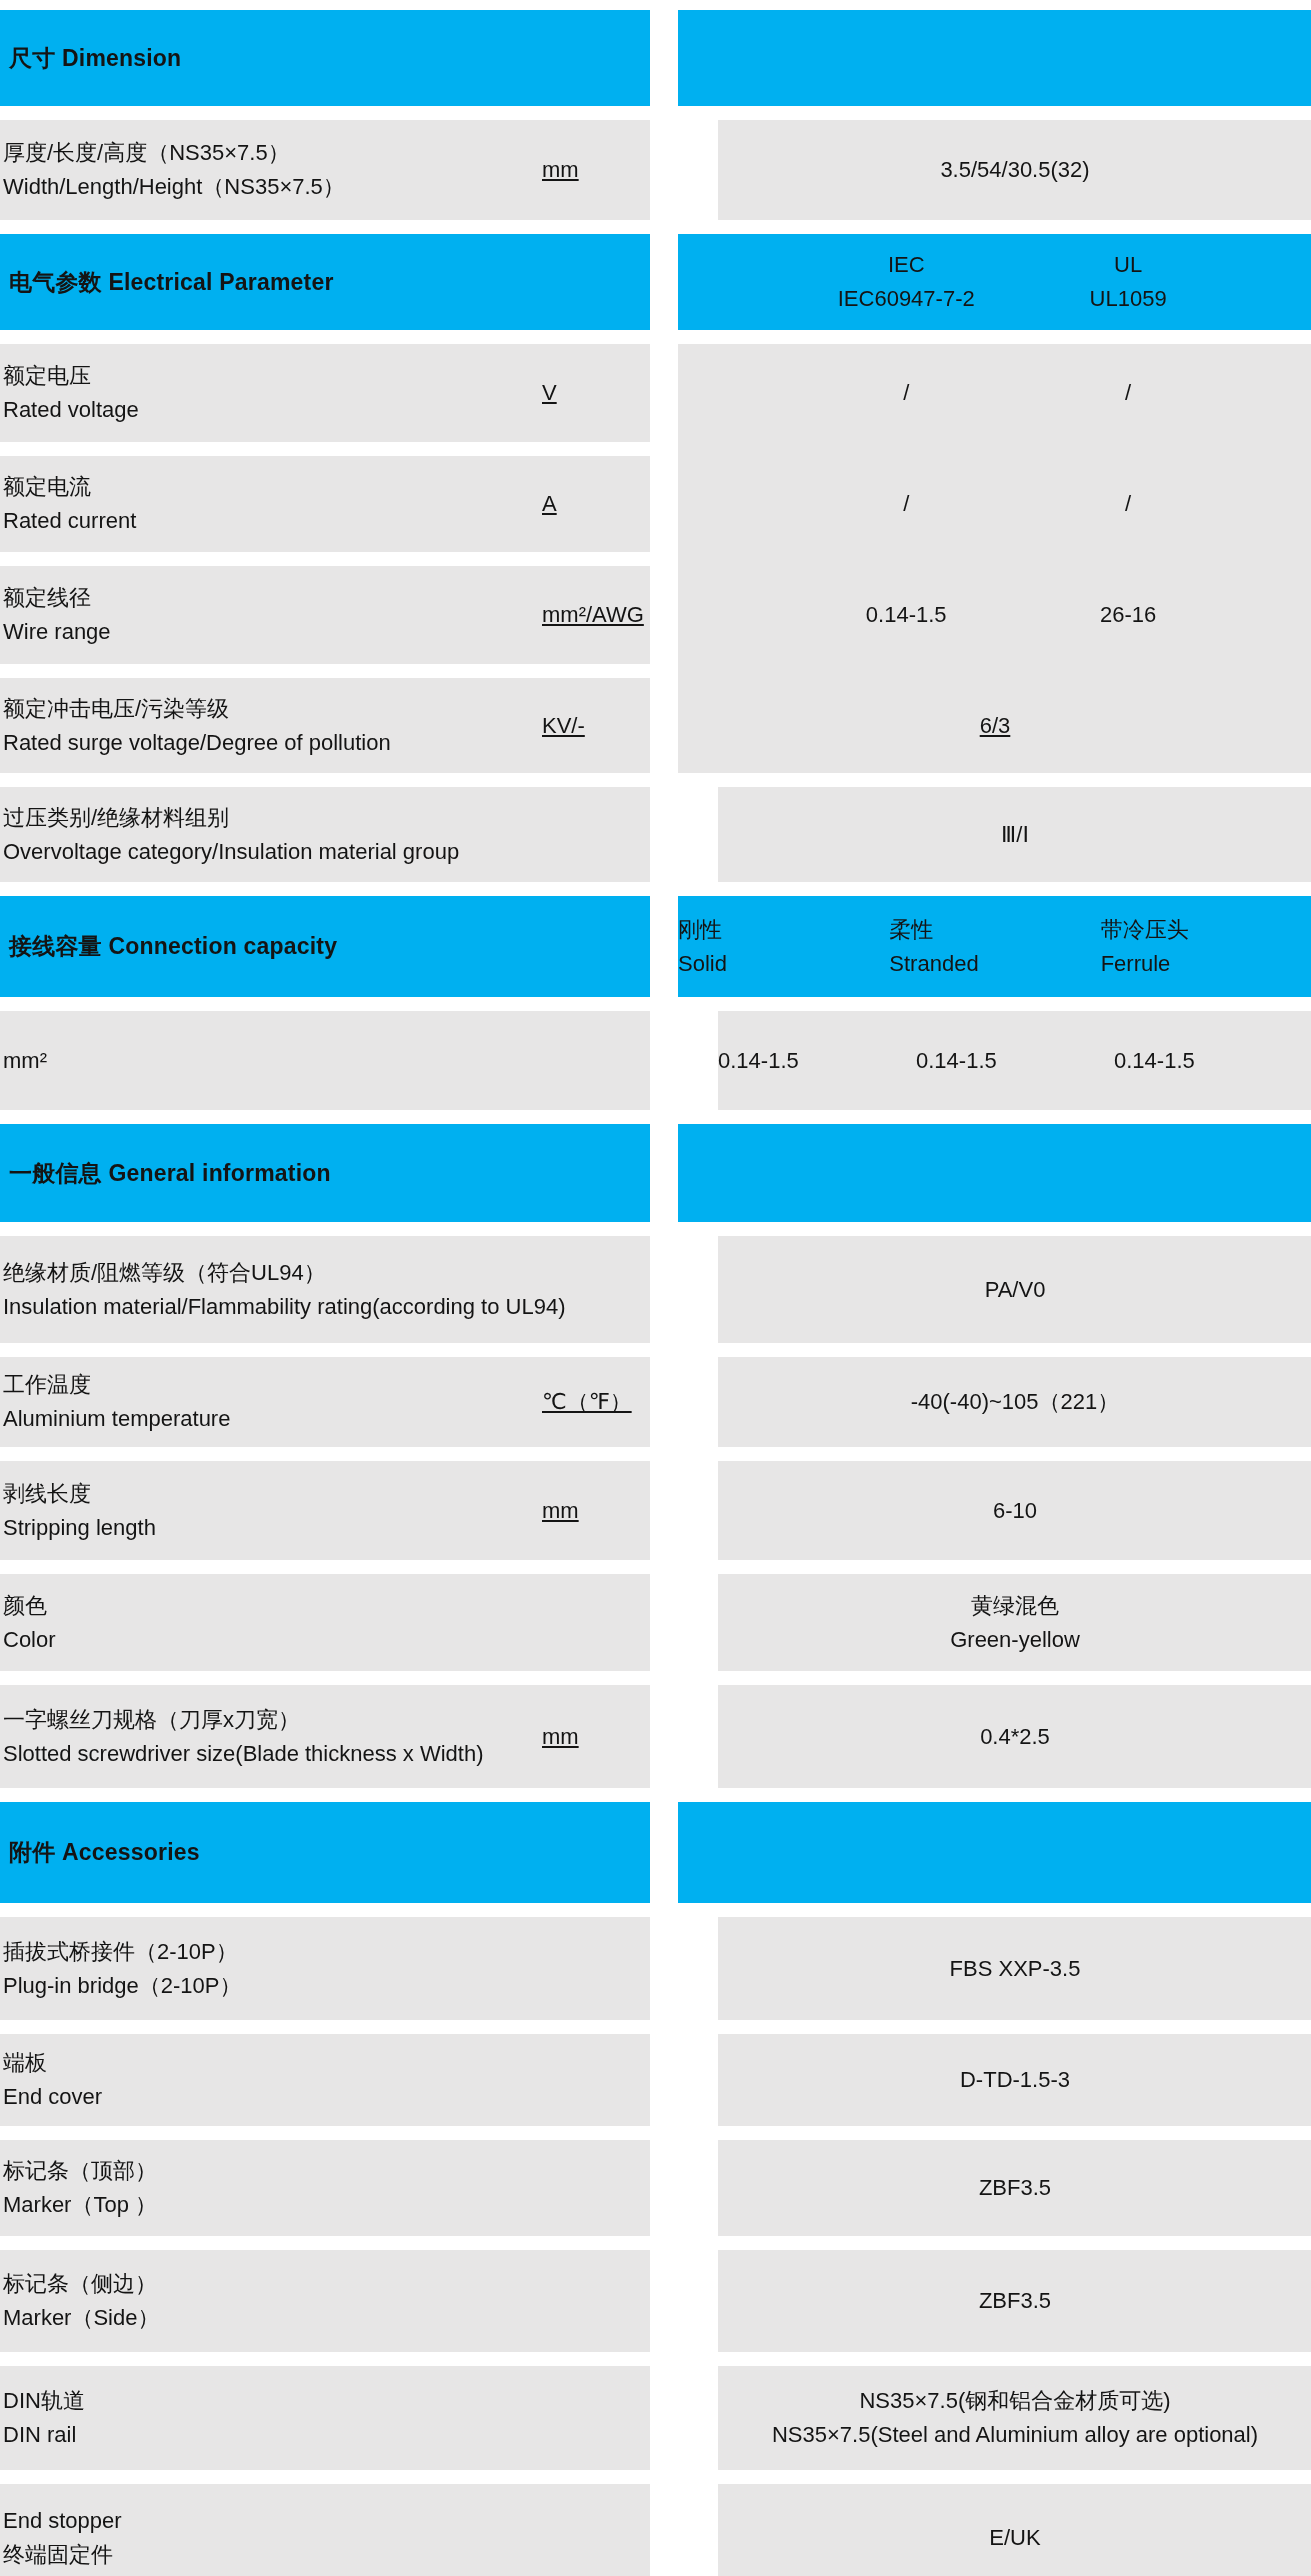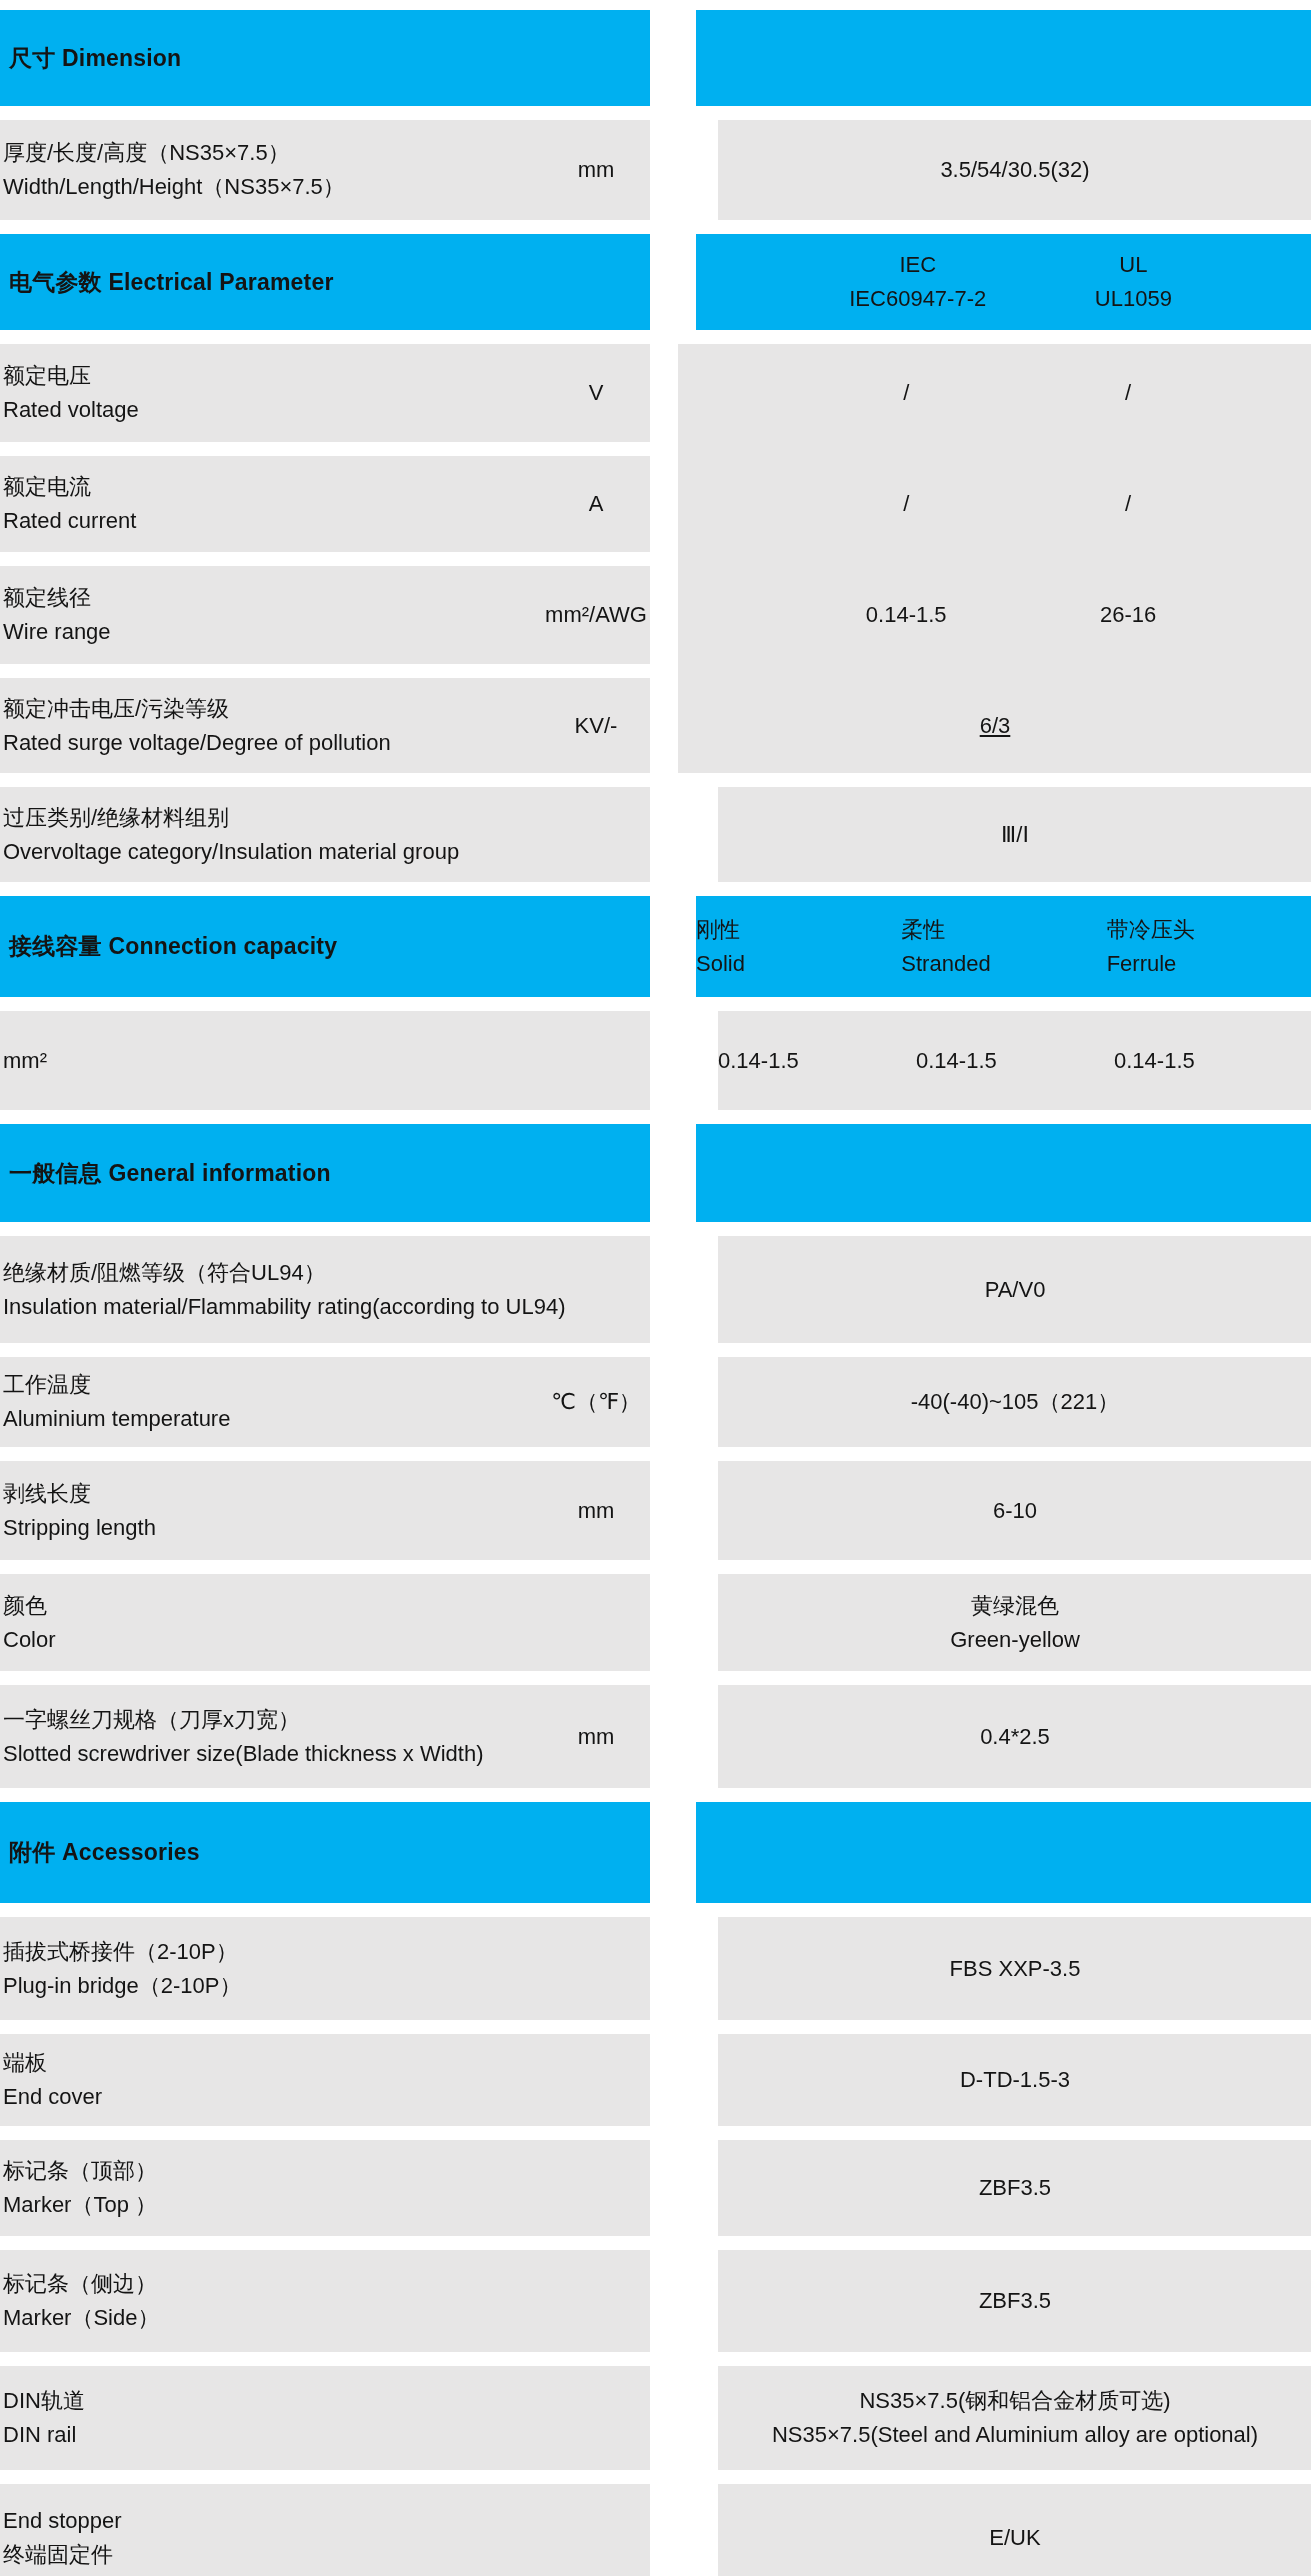--- a/index.html
+++ b/index.html
@@ -21,34 +21,35 @@
   }
   
   .hl,.hr{background:#00b0f0;}
   .hl{
     grid-column:1;
     display:flex;align-items:center;
     padding-left:9px;
     font-size:23px;font-weight:bold;
     letter-spacing:0.2px;
   }
-  .hr{grid-column:2;position:relative;margin-left:18px;}
+  .hr{grid-column:2;position:relative;}
   
   .cl,.cr{background:#e7e6e6;}
   .cl{
     grid-column:1;
     display:flex;align-items:center;
     font-size:22px;line-height:34px;
   }
   .lbl{flex:1;padding-left:3px;}
   .unit{
     width:108px;flex:0 0 108px;
-    text-align:center;
+    text-align:left;
     word-break:break-all;
     line-height:30px;
+    text-decoration:underline;
   }
   .cr{
     grid-column:2;
     position:relative;
     display:flex;align-items:center;justify-content:center;
     text-align:center;
     font-size:22px;line-height:34px;margin-left:40px;
   }
   .merged{
     grid-column:2;

